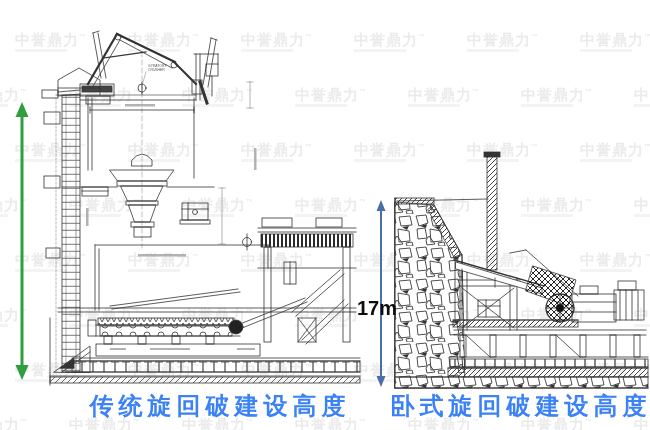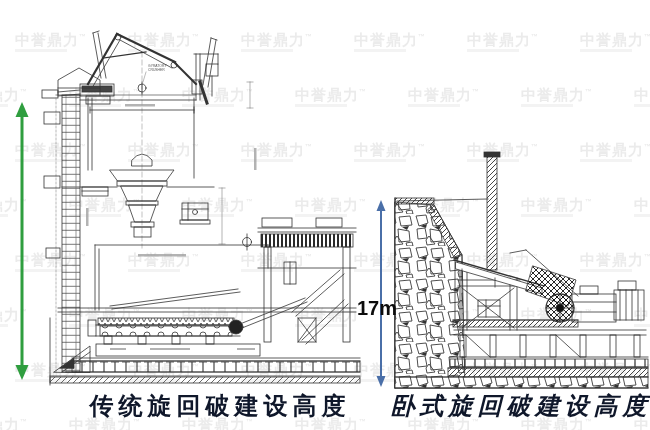--- a/index.html
+++ b/index.html
@@ -11,25 +11,25 @@
   .wm{position:absolute;font-weight:bold;font-size:15px;letter-spacing:1px;
       line-height:1;white-space:nowrap;user-select:none;}
   .wm sup{font-size:7px;vertical-align:super;}
   .wm i{display:block;height:3px;width:52px;background:#f3f3f3;margin-top:2px;}
   svg{position:absolute;}
   .dim-label{position:absolute;color:#0d0d0d;font-weight:bold;}
   #label-32m{left:2px;top:228px;font-size:24px;letter-spacing:1px;}
   #label-17m{left:357px;top:297px;font-size:20px;font-weight:600;}
   .caption{
     position:absolute;top:390px;transform:translateX(-50%);
-    color:#0f172a;font-weight:bold;font-size:24px;letter-spacing:5px;
+    color:#3b82f6;font-weight:bold;font-size:24px;letter-spacing:5px;
     white-space:nowrap;
   }
   #caption-left{left:220px;}
-  #caption-right{left:521px;font-style:italic;}
+  #caption-right{left:521px;}
   .smudge{fill:#9a9a9a;stroke:none;opacity:.75;}
 </style>
 </head>
 <body>
 
 <div id="stage">
 
   <div id="wm-layer">
       <div class="wm" style="left: 15px; top: 32px; color: rgb(235, 235, 235);"><span>中誉鼎力</span><sup>™</sup><i></i></div>
       <div class="wm" style="left: 128px; top: 32px; color: rgb(235, 235, 235);"><span>中誉鼎力</span><sup>™</sup><i></i></div>

